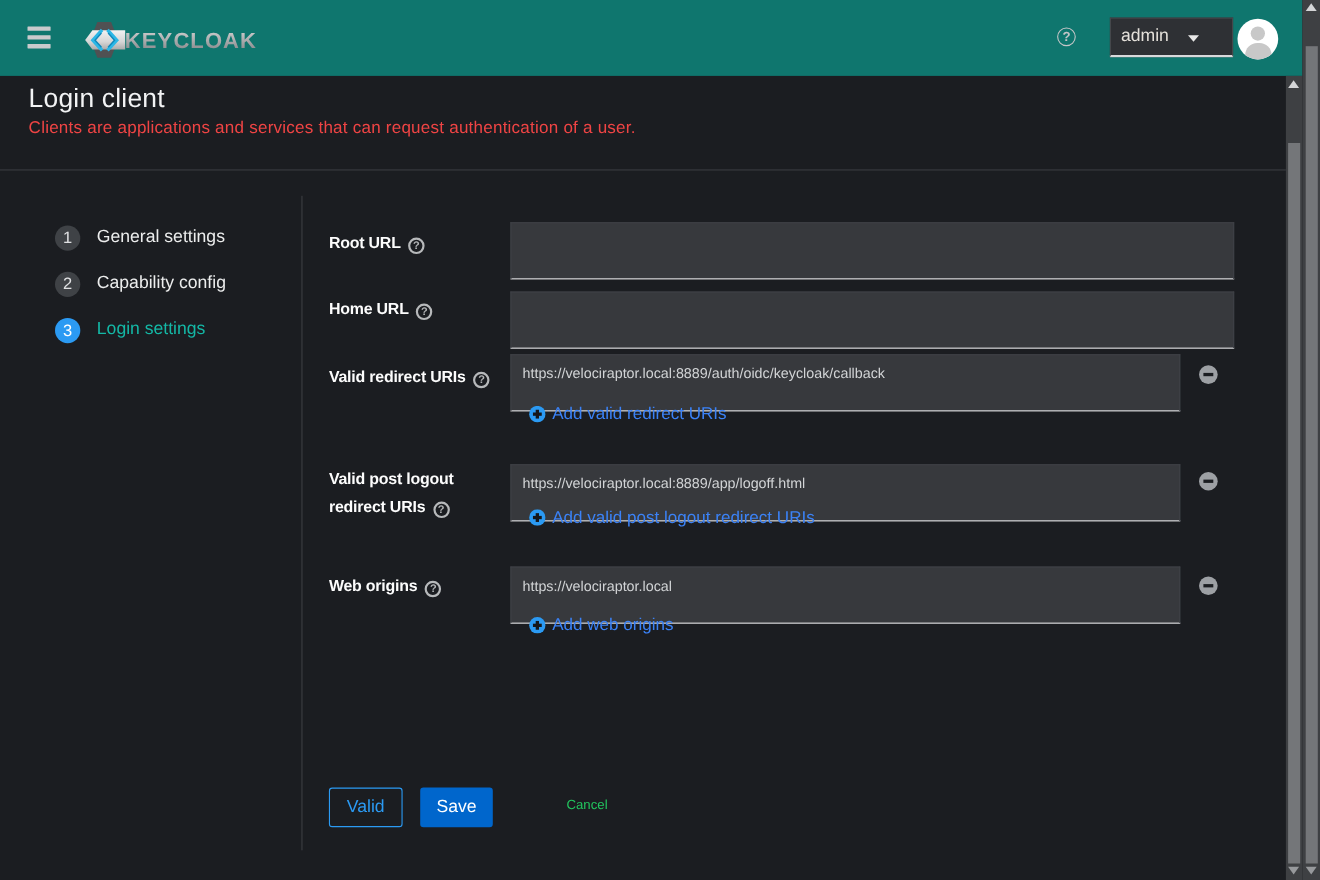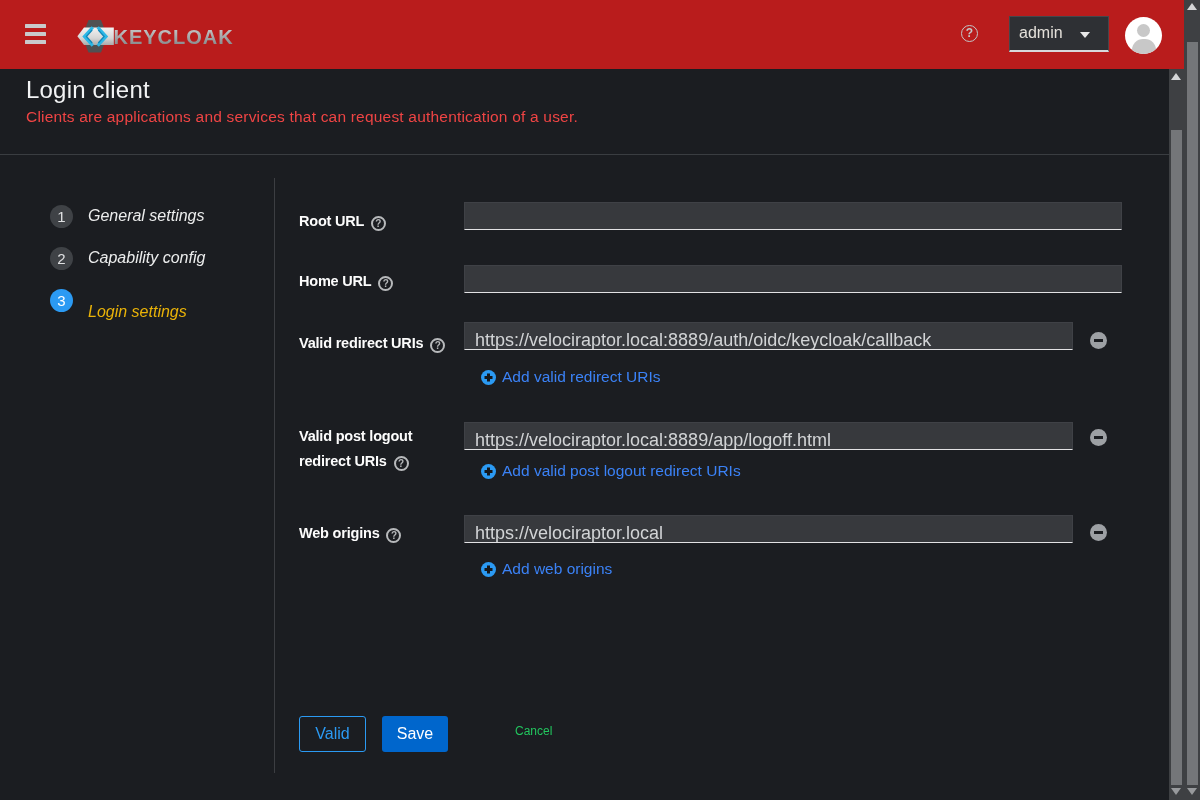--- a/index.html
+++ b/index.html
@@ -1,57 +1,57 @@
 <!DOCTYPE html>
 <html><head>
 <meta charset="utf-8">
 <style>
   * { margin:0; padding:0; box-sizing:border-box; }
   html,body { width:1200px; height:800px; overflow:hidden; }
   body { font-family:"Liberation Sans", sans-serif; background:#1b1d21; position:relative; }
   .abs { position:absolute; }
 
   
-  #nav { left:0; top:0; width:1184px; height:69px; background:#b91c1c; }
+  #nav { left:0; top:0; width:1184px; height:69px; background:#0f766e; }
   .hbar { position:absolute; left:25px; width:21px; height:4px; background:#c9cacc; border-radius:0.5px; }
   
   #help { left:961px; top:25px; width:17px; height:17px; border:1.6px solid #c4c5c7; border-radius:50%;
           color:#c4c5c7; font-size:12px; font-weight:bold; text-align:center; line-height:14px; }
   
-  #adminbox { left:1009px; top:16px; width:100px; height:36px; background:#2e3034;
+  #adminbox { left:1009px; top:16px; width:112px; height:36px; background:#2e3034;
               border:1px solid #45474b; border-bottom:2px solid #d8d9db;padding-left:32px; }
   #adminbox .txt { position:absolute; left:9px; top:7px; font-size:16px; color:#e4e0da; }
   #adminbox .caret { position:absolute; left:70px; top:15px; width:0; height:0;
               border-left:5.5px solid transparent; border-right:5.5px solid transparent; border-top:6.5px solid #e8e8e8; }
   
   #avatar { left:1125px; top:17px; width:37px; height:37px; background:#fff; border-radius:50%; overflow:hidden; }
   #avatar .head { position:absolute; left:12px; top:7px; width:13px; height:13px; background:#c8c8c8; border-radius:50%; }
   #avatar .body { position:absolute; left:6.5px; top:22px; width:24px; height:22px; background:#c8c8c8; border-radius:11px 11px 0 0; }
 
   
   #title { left:26px; top:76px; font-size:24px; color:#f2f3f4; letter-spacing:0.2px; }
   #subtitle { left:26px; top:108px; font-size:15.5px; letter-spacing:0.2px; color:#ef4444; }
   #hdrline { left:0; top:154px; width:1169px; height:1px; background:#3a3d41; }
 
   
   .step { position:absolute; left:50px; width:220px; height:23px; }
   .stepnum { position:absolute; left:0; top:0; width:23px; height:23px; border-radius:50%;
              background:#3f4246; color:#dfe0e2; font-size:15px; text-align:center; line-height:23px; }
-  .steptxt { position:absolute; left:38px; top:2px; font-size:16px; color:#eceded;font-style:italic; }
+  .steptxt { position:absolute; left:38px; top:2px; font-size:16px; color:#eceded; }
   .step.cur .stepnum { background:#2b9af3; color:#fff; }
-  .step.cur .steptxt { color:#eab308;margin-top:12px; }
+  .step.cur .steptxt { color:#14b8a6; }
   #vline { left:274px; top:178px; width:1px; height:595px; background:#3c3e42; }
 
   
   .lbl { position:absolute; left:299px; font-size:14.5px; font-weight:bold; letter-spacing:-0.2px; color:#fcfcfc; }
   .qm  { display:inline-block; width:15px; height:15px; margin-left:3px; border:2px solid #b7b9bb; border-radius:50%;
          color:#b4b6b8; font-size:10px; font-weight:bold; text-align:center; line-height:11px; vertical-align:-1px; }
-  .inp { position:absolute; left:464px; height:28px; background:#37393d;
+  .inp { position:absolute; left:464px; height:52px; background:#37393d;
          border:1px solid #3f4146; border-bottom:1px solid #e2e2e4;
-         font-size:18px; color:#d2d4d6; line-height:34px; padding-left:10px; white-space:nowrap; overflow:hidden; }
+         font-size:13px; color:#d2d4d6; line-height:34px; padding-left:10px; white-space:nowrap; overflow:hidden; }
   .inp.full  { width:658px; }
   .inp.short { width:609px; }
   .minus { position:absolute; left:1090px; width:17px; height:17px; background:#9da0a4; border-radius:50%; }
   .minus::after { content:""; position:absolute; left:4px; top:7px; width:9px; height:3px; background:#1b1d21; }
   .addlink { position:absolute; left:481px; font-size:15.5px; color:#3b82f6; }
   .addlink svg { vertical-align:-3px; margin-right:6px; }
 
   
   #backbtn { left:299px; top:716px; width:67px; height:36px; border:1px solid #2b9af3; border-radius:3px;
              color:#2b9af3; font-size:16px; text-align:center; line-height:34px; }

